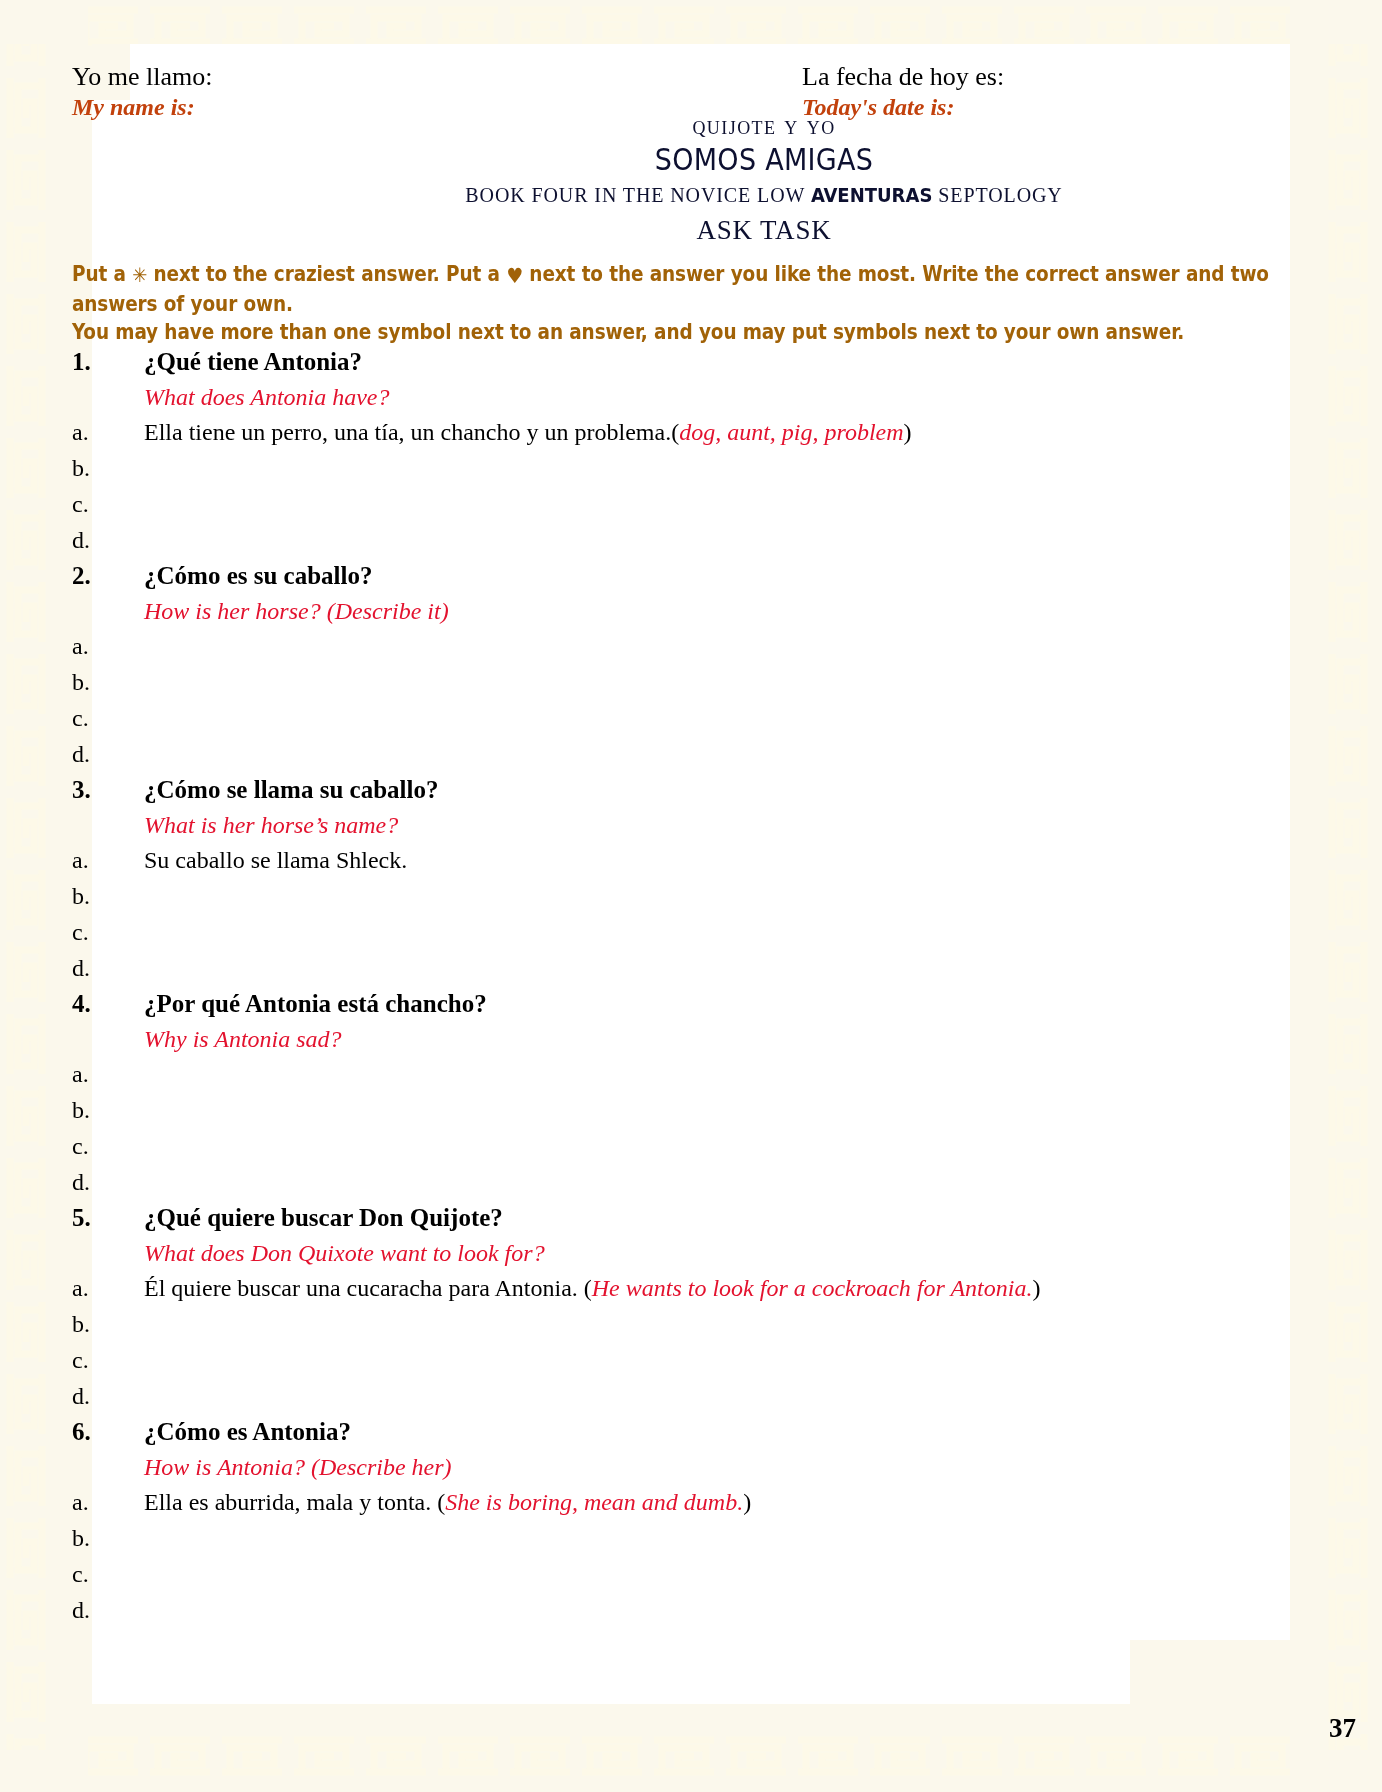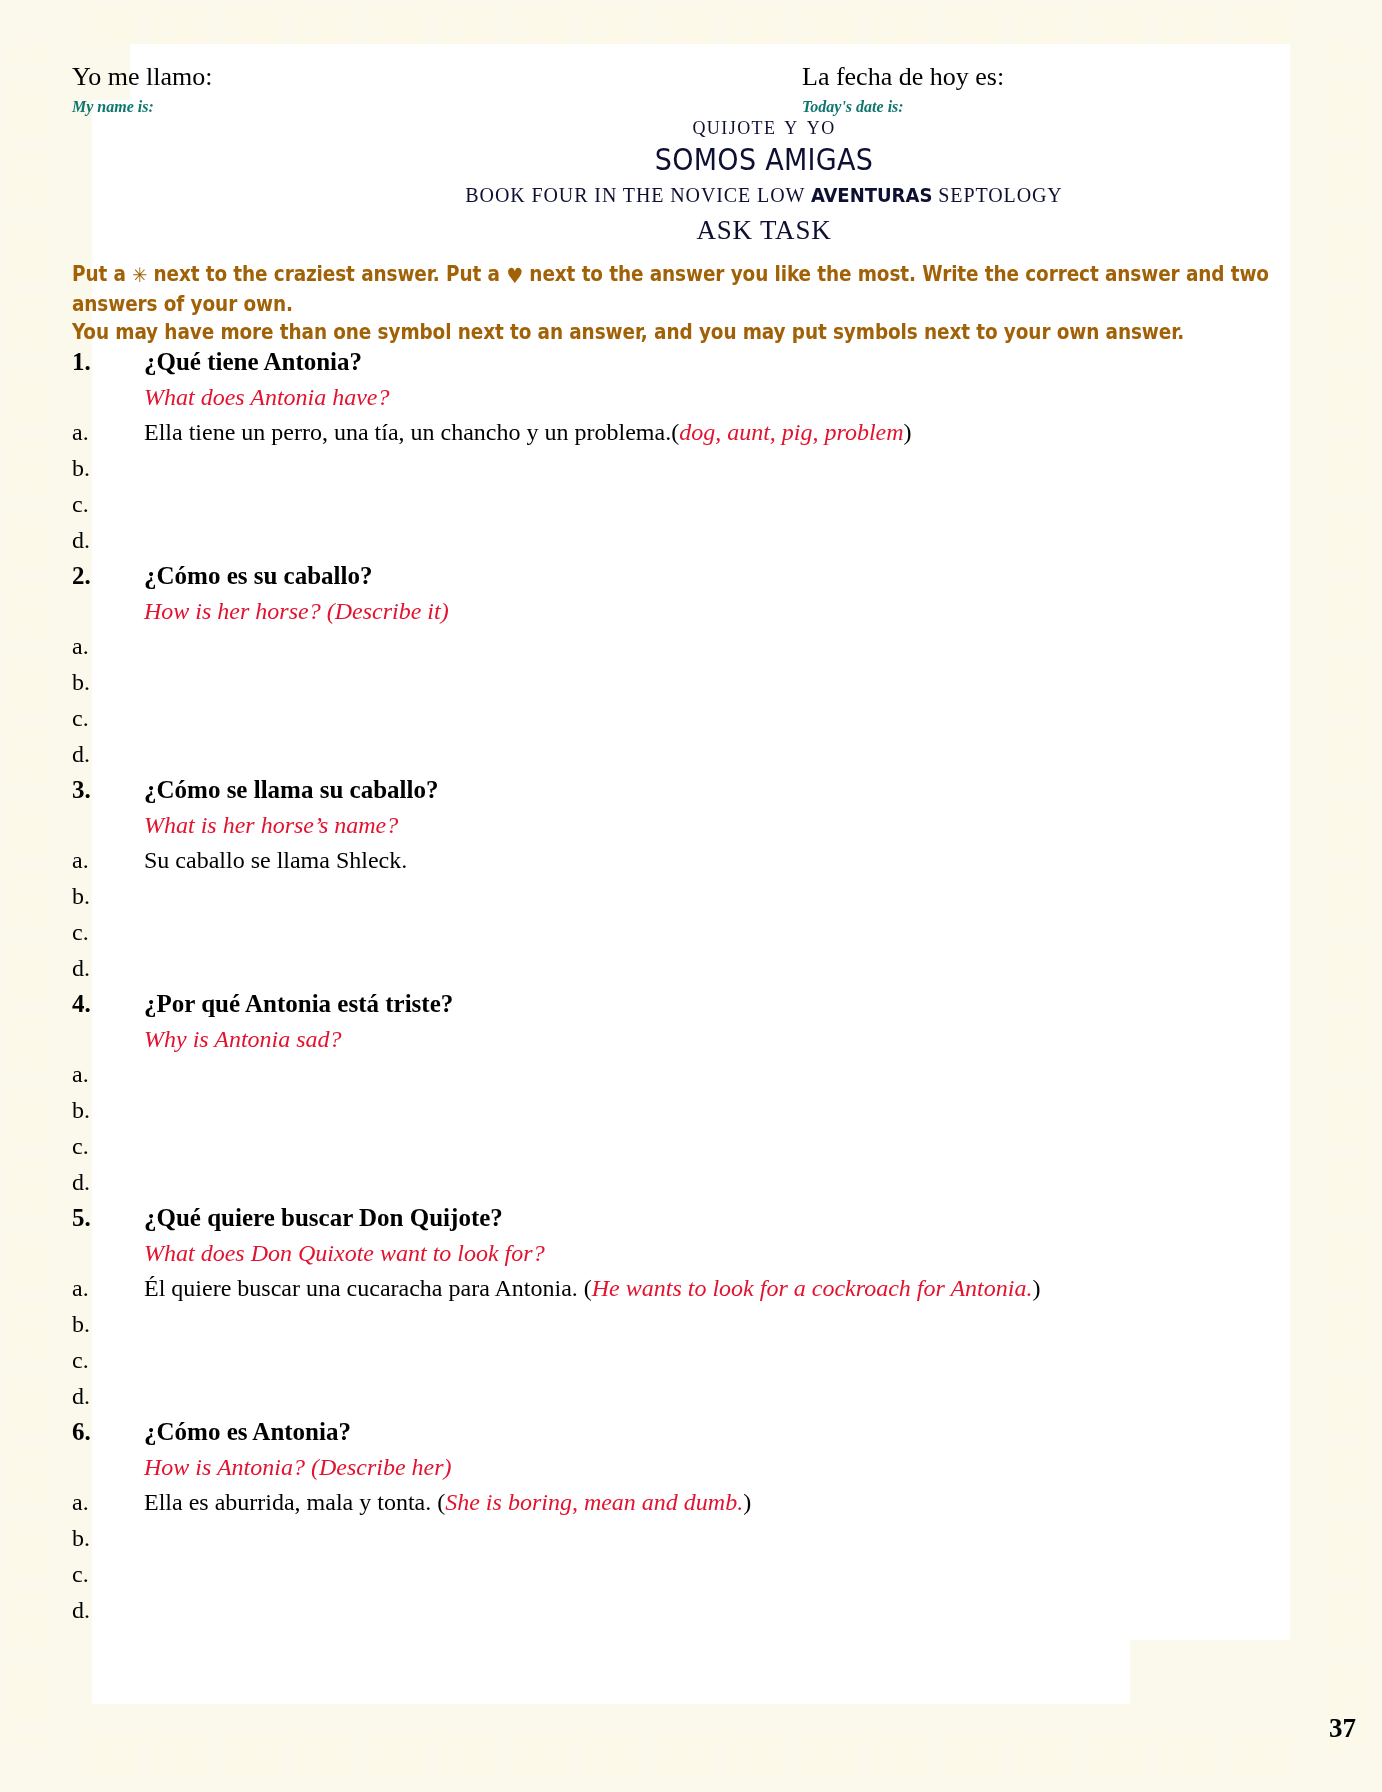--- a/index.html
+++ b/index.html
@@ -30,21 +30,21 @@
     left:92px;top:44px;
     width:1198px;height:1660px;
     z-index:4;
   }
 
   
   .hdr{position:absolute;top:18px;left:0;width:1198px;height:80px;}
   .hdr-left{position:absolute;left:-20px;top:0;}
   .hdr-right{position:absolute;left:710px;top:0;}
   .es{font-size:26px;color:#000;line-height:30px;white-space:nowrap;}
-  .en{font-size:16px;color:#0f766e;font-style:italic;font-weight:bold;
+  .en{font-size:24px;color:#c2410c;font-style:italic;font-weight:bold;
       line-height:30px;white-space:nowrap;}
 
   
   .titleblock{position:absolute;top:66px;left:0;width:1344px;text-align:center;}
   .t-line1{
     font-family:"Liberation Serif", serif;
     font-size:26px;letter-spacing:.055em;
     font-variant:small-caps;text-transform:lowercase;
     color:#0d1030;line-height:32px;
   }
@@ -240,21 +240,21 @@
           <div class="atext">&nbsp;</div>
         </div>
         <div class="row">
           <div class="alet">d.</div>
           <div class="atext">&nbsp;</div>
         </div>
       </div>
       <div class="qblock">
         <div class="row">
           <div class="num">4.</div>
-          <div class="qtext">¿Por qué Antonia está triste?</div>
+          <div class="qtext">¿Por qué Antonia está chancho?</div>
         </div>
         <div class="trans-row">
           <div class="trans-pad"></div>
           <div class="trans">Why is Antonia sad?</div>
         </div>
         <div class="row">
           <div class="alet">a.</div>
         </div>
         <div class="row">
           <div class="alet">b.</div>

